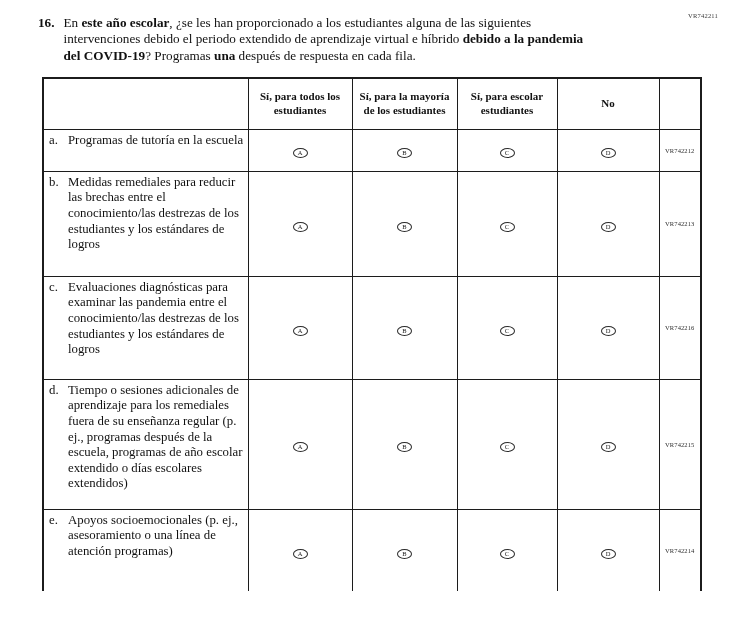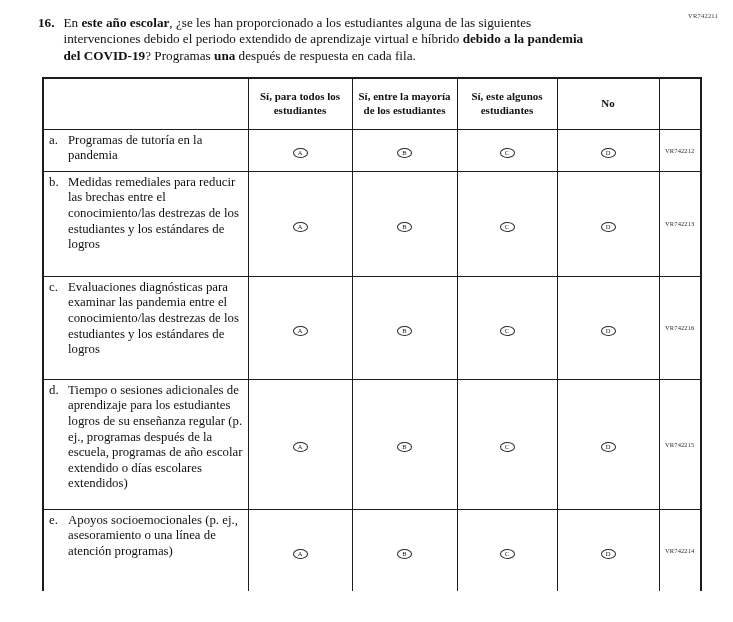--- a/index.html
+++ b/index.html
@@ -107,33 +107,33 @@
         <col style="width:104px">
         <col style="width:105px">
         <col style="width:100px">
         <col style="width:102px">
         <col style="width:42px">
     </colgroup>
     <thead>
       <tr>
         <th></th>
         <th>Sí, para todos los estudiantes</th>
-        <th>Sí, entre la mayoría de los estudiantes</th>
-        <th>Sí, este algunos estudiantes</th>
+        <th>Sí, para la mayoría de los estudiantes</th>
+        <th>Sí, para escolar estudiantes</th>
         <th>No</th>
         <th></th>
       </tr>
     </thead>
     <tbody>
 
       <tr class="row-a">
         <td class="label-cell">
           <div class="row-inner">
             <span class="row-letter">a.</span>
-            <span class="row-text">Programas de tutoría en la pandemia</span>
+            <span class="row-text">Programas de tutoría en la escuela</span>
           </div>
         </td>
         <td class="opt-cell"><span class="bubble">A</span></td>
         <td class="opt-cell"><span class="bubble">B</span></td>
         <td class="opt-cell"><span class="bubble">C</span></td>
         <td class="opt-cell"><span class="bubble">D</span></td>
         <td class="code-cell">VR742212</td>
       </tr>
 
       <tr class="row-b">
@@ -161,21 +161,21 @@
         <td class="opt-cell"><span class="bubble">B</span></td>
         <td class="opt-cell"><span class="bubble">C</span></td>
         <td class="opt-cell"><span class="bubble">D</span></td>
         <td class="code-cell">VR742216</td>
       </tr>
 
       <tr class="row-d">
         <td class="label-cell">
           <div class="row-inner">
             <span class="row-letter">d.</span>
-            <span class="row-text">Tiempo o sesiones adicionales de aprendizaje para los estudiantes logros de su enseñanza regular (p. ej., programas después de la escuela, programas de año escolar extendido o días escolares extendidos)</span>
+            <span class="row-text">Tiempo o sesiones adicionales de aprendizaje para los remediales fuera de su enseñanza regular (p. ej., programas después de la escuela, programas de año escolar extendido o días escolares extendidos)</span>
           </div>
         </td>
         <td class="opt-cell"><span class="bubble">A</span></td>
         <td class="opt-cell"><span class="bubble">B</span></td>
         <td class="opt-cell"><span class="bubble">C</span></td>
         <td class="opt-cell"><span class="bubble">D</span></td>
         <td class="code-cell">VR742215</td>
       </tr>
 
       <tr class="row-e">

